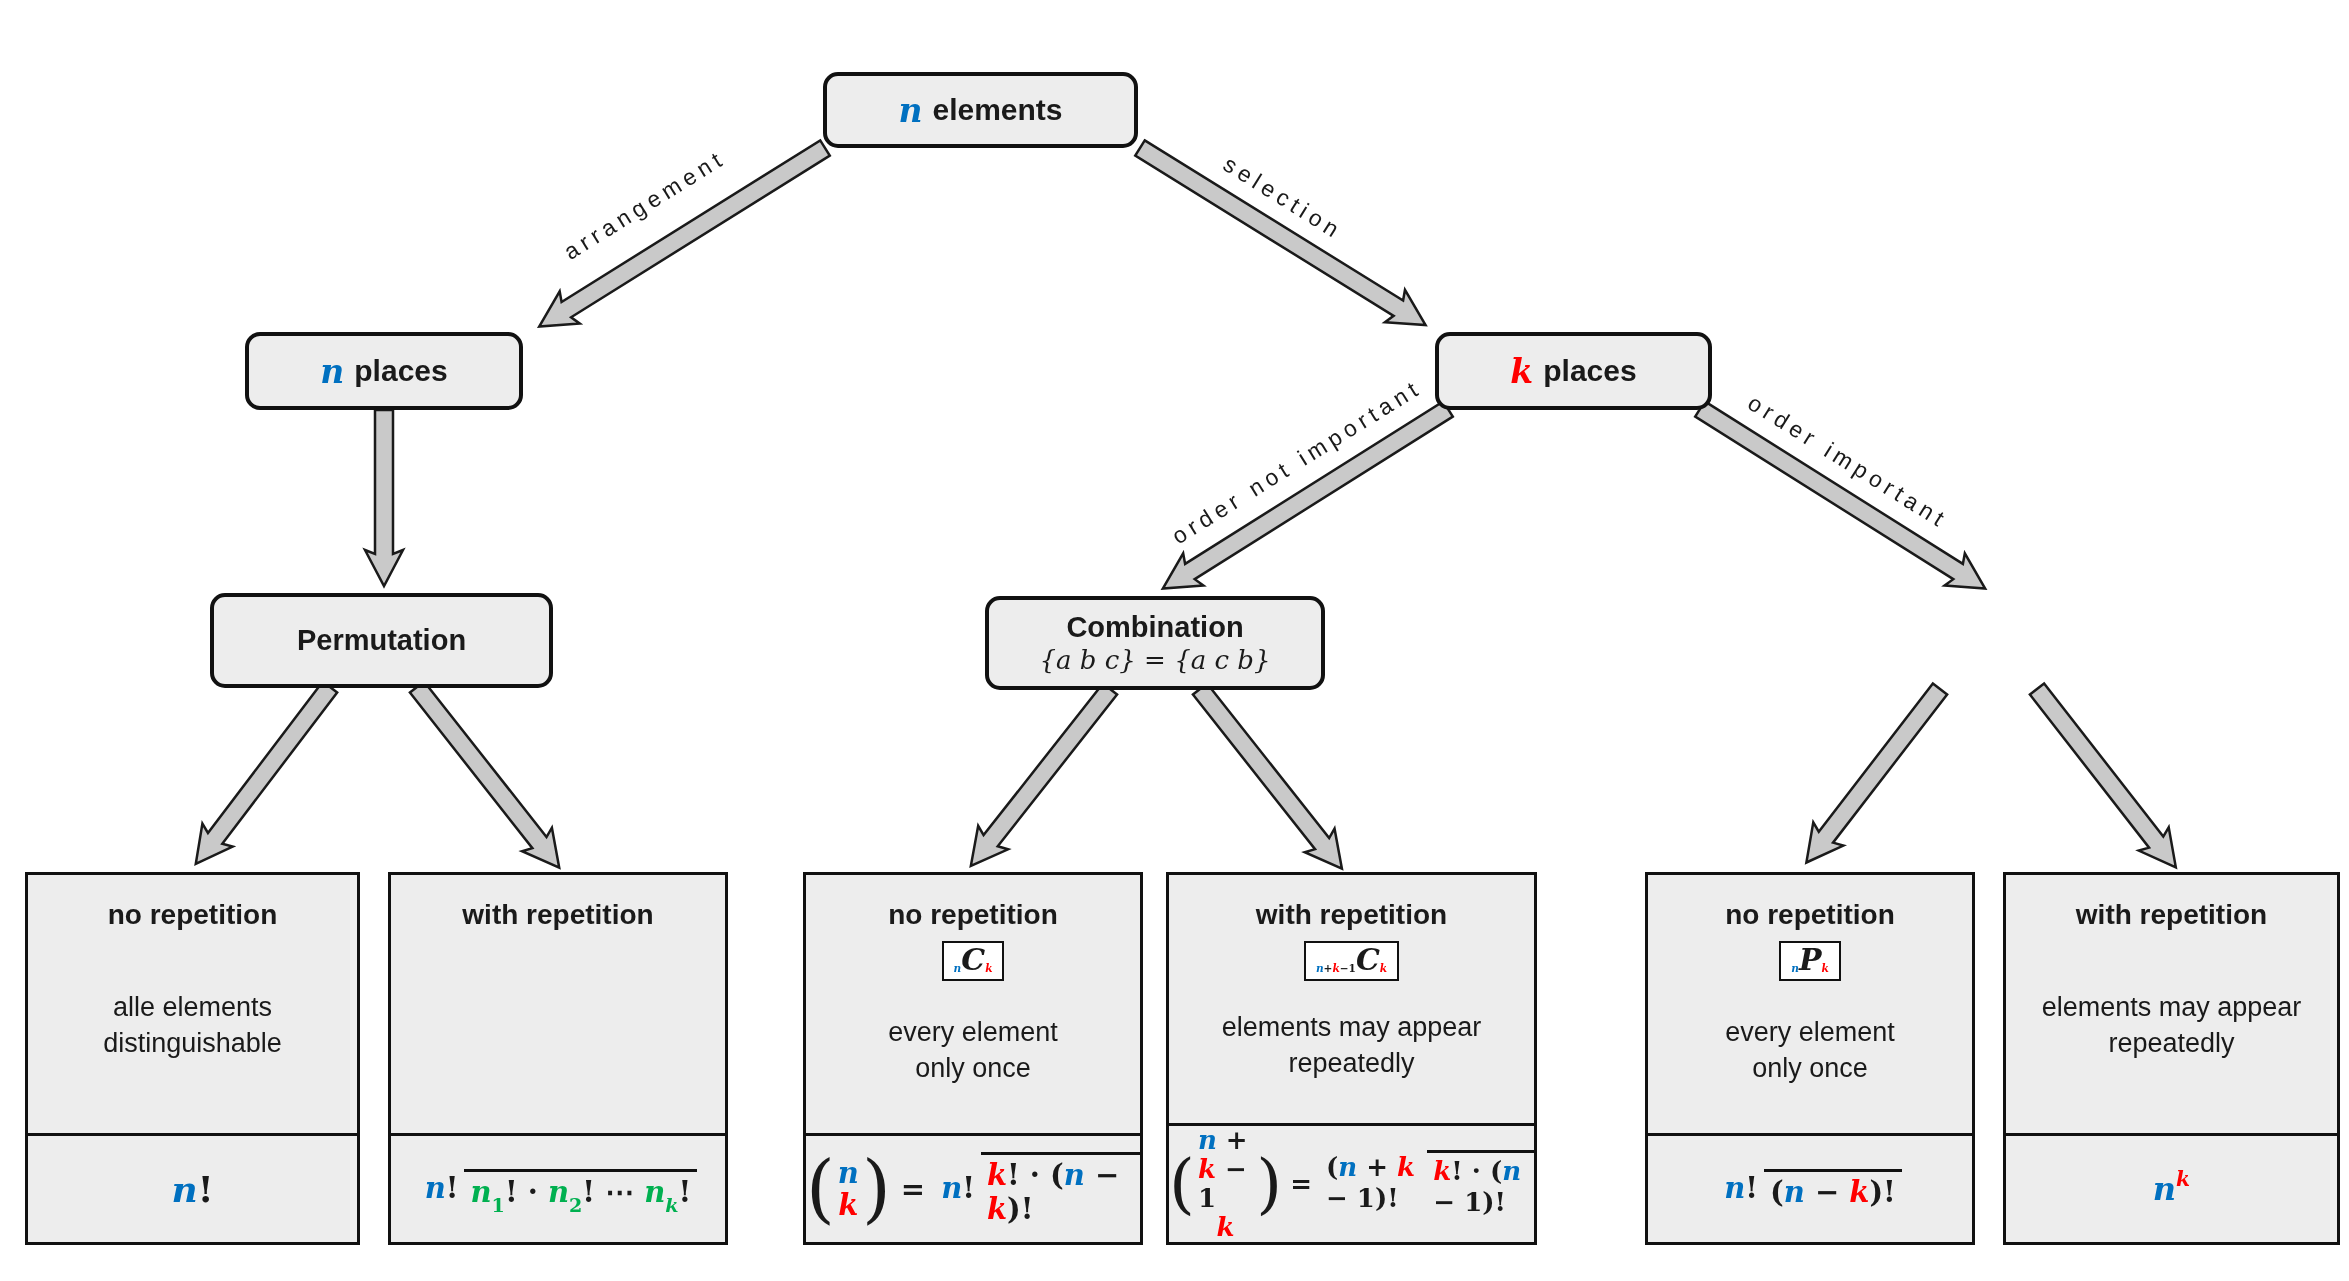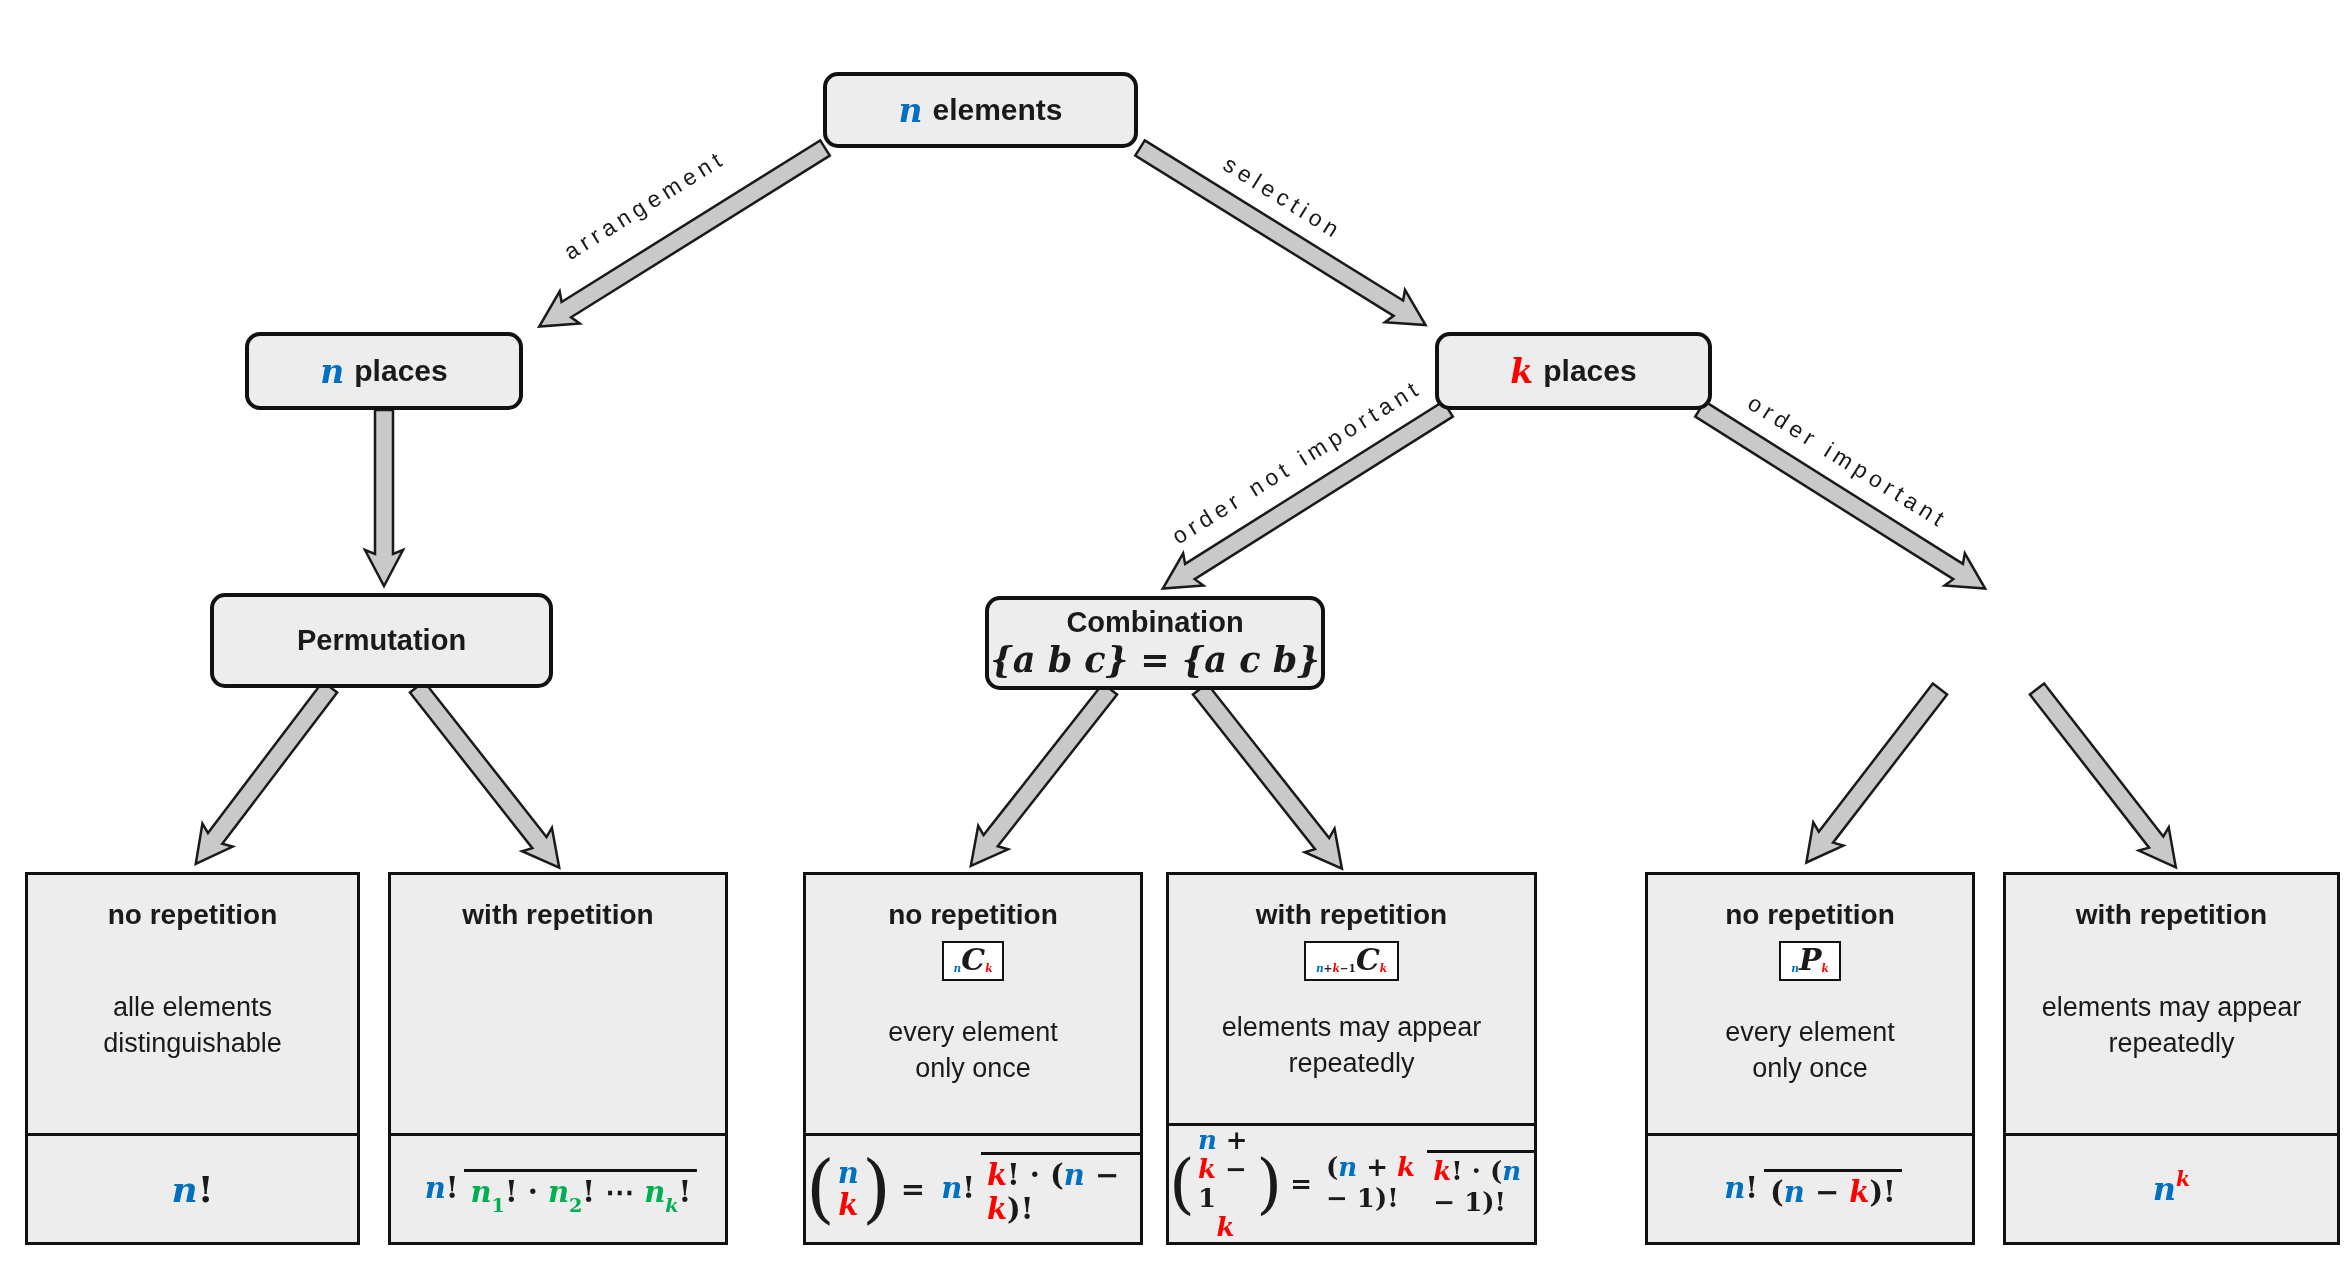--- a/index.html
+++ b/index.html
@@ -7,21 +7,21 @@
          font-family:"Liberation Sans",sans-serif;color:#1a1a1a;}
   svg.arrows{position:absolute;left:0;top:0;}
 
   
   .node{position:absolute;background:#ededed;border:4px solid #111;border-radius:15px;
         display:flex;align-items:center;justify-content:center;
         font-weight:bold;font-size:30px;box-sizing:border-box;}
   .node .nodevar{font-size:33px;margin-right:10px;}
   .node.col{flex-direction:column;line-height:1.1;}
   .node-title{font-weight:bold;font-size:29px;}
-  .node-sub{font-family:"DejaVu Serif",serif;font-style:italic;font-weight:bold;font-size:35px;margin-top:2px;}
+  .node-sub{font-family:"DejaVu Serif",serif;font-style:italic;font-weight:normal;font-size:26px;margin-top:2px;}
 
   
   .edge-label{position:absolute;font-size:23px;letter-spacing:5px;color:#1a1a1a;
               white-space:nowrap;font-weight:500;}
 
   
   .leaf{position:absolute;top:872px;height:373px;background:#ededed;border:3px solid #111;
         box-sizing:border-box;display:flex;flex-direction:column;gap:12px;}
   .leaf-top{height:246px;box-sizing:border-box;display:flex;flex-direction:column;
             align-items:center;padding-top:24px;}

